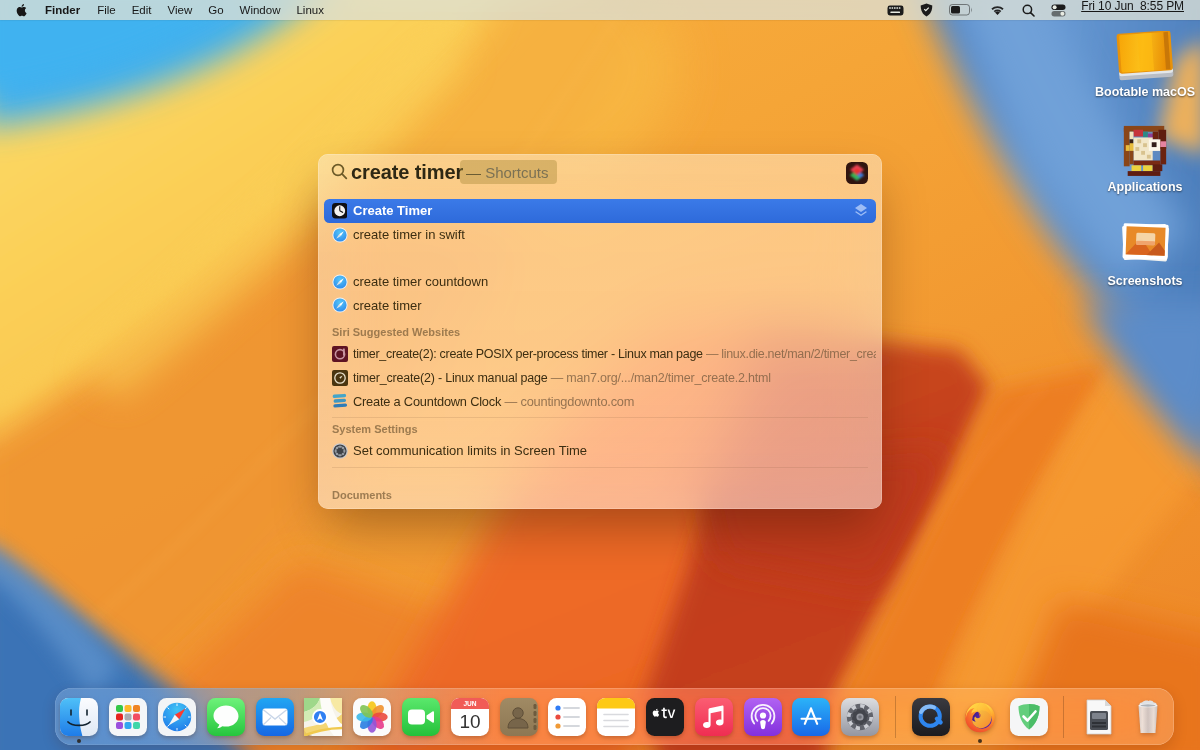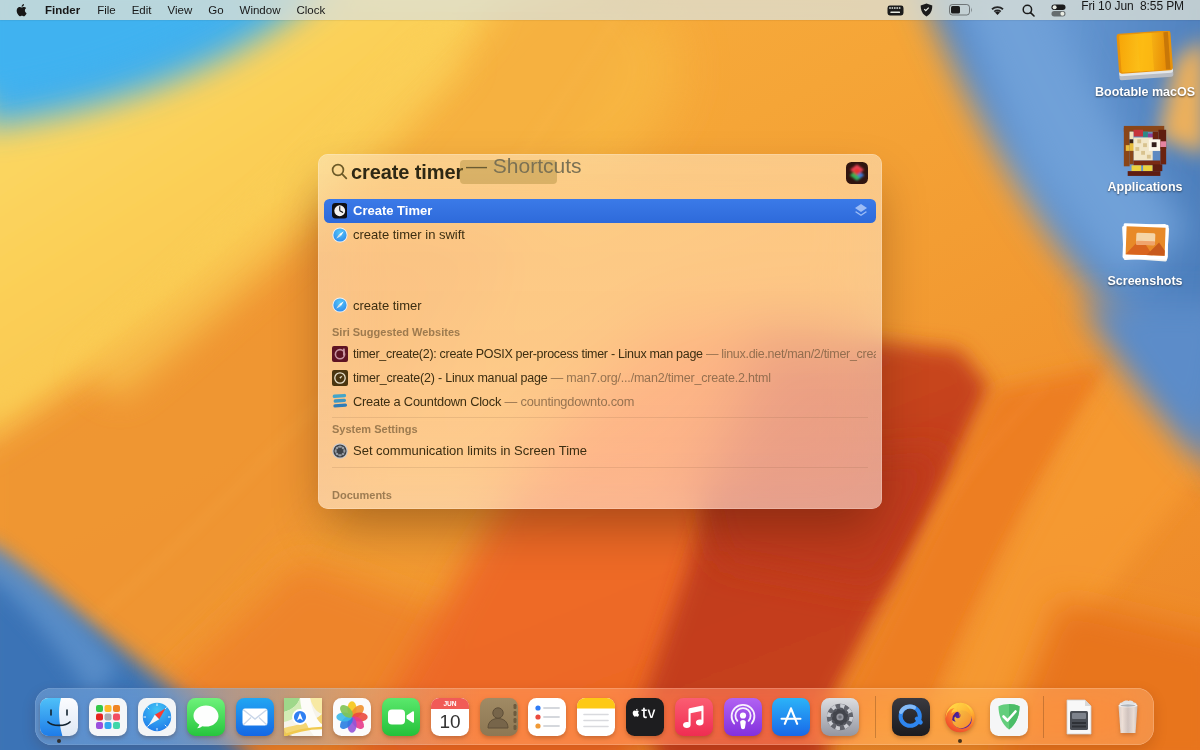--- a/index.html
+++ b/index.html
@@ -12,21 +12,21 @@
   #menubar { position:absolute; left:0; top:0; width:1200px; height:20px;
     background:rgba(220,224,214,0.78); backdrop-filter:blur(30px) saturate(1.1);
     display:flex; font-size:11.5px; color:#171717;
     box-shadow:0 0.5px 1.5px rgba(40,20,0,0.15); }
   #menubar .mleft { display:flex; align-items:center; }
   #menubar .item { padding:0 8px; }
   #menubar .bold { font-weight:bold; padding:0 9px; }
   #menubar .apple { padding:0 9px 0 15px; display:flex; align-items:center; }
   #menubar .mright { margin-left:auto; display:flex; align-items:center; font-size:12px; }
   #menubar .sic { display:flex; align-items:center; margin:0 8px; }
-  #menubar .clock { margin:0 16px 8px 7px; letter-spacing:-0.1px; }
+  #menubar .clock { margin:0 16px 8px 7px; letter-spacing:-0.1px;text-decoration:underline; }
 
   
   .dicon { position:absolute; width:130px; text-align:center; }
   .dicon .lab { color:#fff; font-size:12.5px; font-weight:bold;
     text-shadow:0 1px 2px rgba(0,0,0,0.55); margin-top:4px; }
 
   
   #spot { position:absolute; left:318px; top:154px; width:564px; height:355px;
     border-radius:10px; background:linear-gradient(180deg, rgba(250,240,225,0.50) 0%, rgba(251,240,227,0.52) 55%, rgba(253,242,233,0.56) 100%);
     backdrop-filter:blur(30px) saturate(1.15);
@@ -36,21 +36,21 @@
   .srow { position:absolute; left:6px; width:552px; height:23.5px;
     display:flex; align-items:center; font-size:13px; color:#3c2e12; white-space:nowrap; overflow:hidden; }
   .srow .ric { width:16px; height:16px; margin:0 5px 0 8px; flex:none; }
   .shead { position:absolute; left:14px; font-size:11px; font-weight:bold;
     color:rgba(125,97,60,0.75); }
   .sdivider { position:absolute; left:14px; width:536px; height:1px;
     background:rgba(130,95,60,0.16); }
   .grey { color:rgba(124,95,66,0.80); }
 
   
-  #dock { position:absolute; left:35px; top:688px; width:1119px; height:57px;
+  #dock { position:absolute; left:55px; top:688px; width:1119px; height:57px;
     border-radius:17px; background:rgba(255,246,238,0.24);
     backdrop-filter:blur(28px) saturate(1.5);
     box-shadow:0 0 0 0.5px rgba(255,255,255,0.35) inset, 0 5px 14px rgba(90,30,0,0.18);
     display:flex; align-items:flex-start; }
   #dock::before { content:""; position:absolute; left:0; top:0; right:0; bottom:0;
     border-radius:17px; pointer-events:none;
     background:linear-gradient(90deg, rgba(88,138,196,0.52) 0%, rgba(102,148,202,0.45) 20%, rgba(140,165,200,0.22) 30%, rgba(200,200,200,0) 40%); }
   .slot { width:48.8px; height:57px; display:flex; align-items:center; justify-content:center; position:relative; }
   .slot svg { display:block; filter:drop-shadow(0 2px 2px rgba(70,25,0,0.28)); }
   .dsep { width:22px; height:57px; display:flex; align-items:center; justify-content:center; }
@@ -150,21 +150,21 @@
           <svg width="12" height="14" viewBox="0 0 12 14">
             <path fill="#171717" d="M9.9 7.4c0-1.5 1.2-2.2 1.3-2.3-0.7-1-1.8-1.2-2.2-1.2-0.9-0.1-1.8 0.6-2.3 0.6-0.5 0-1.2-0.5-2-0.5-1 0-2 0.6-2.5 1.5-1.1 1.9-0.3 4.6 0.8 6.1 0.5 0.8 1.1 1.6 1.9 1.6 0.8 0 1.1-0.5 2-0.5 0.9 0 1.2 0.5 2 0.5 0.8 0 1.4-0.7 1.9-1.5 0.6-0.9 0.8-1.7 0.8-1.8-0.1 0-1.7-0.6-1.7-2.5zM8.4 2.9c0.4-0.5 0.7-1.2 0.6-1.9-0.6 0-1.4 0.4-1.8 0.9-0.4 0.4-0.7 1.2-0.6 1.8 0.7 0.1 1.4-0.3 1.8-0.8z"></path>
           </svg>
         </span>
     <span class="item bold">Finder</span>
     <span class="item">File</span>
     <span class="item">Edit</span>
     <span class="item">View</span>
     <span class="item">Go</span>
     <span class="item">Window</span>
-    <span class="item">Clock</span>
+    <span class="item">Linux</span>
   </div>
   <div class="mright">
     <span class="sic">
           <svg width="17" height="11" viewBox="0 0 17 11">
             <rect x="0.5" y="0.5" width="16" height="10" rx="2.4" fill="#1b1b1b"></rect>
             <g fill="#e9ece4">
               <rect x="2.2" y="2.3" width="1.6" height="1.4" rx="0.3"></rect>
               <rect x="4.6" y="2.3" width="1.6" height="1.4" rx="0.3"></rect>
               <rect x="7.0" y="2.3" width="1.6" height="1.4" rx="0.3"></rect>
               <rect x="9.4" y="2.3" width="1.6" height="1.4" rx="0.3"></rect>
@@ -293,21 +293,21 @@
 </div>
 
 <div id="spot">
 
   <svg class="abs" style="left:13px; top:9px;" width="17" height="17" viewBox="0 0 17 17">
         <circle cx="7" cy="7" r="5.4" fill="none" stroke="#6d5b28" stroke-width="1.7"></circle>
         <line x1="11.2" y1="11.2" x2="15.3" y2="15.3" stroke="#6d5b28" stroke-width="1.8" stroke-linecap="round"></line>
       </svg>
   <div class="abs" style="left:33px; top:5px; height:26px; line-height:26px; font-size:20px; font-weight:bold; letter-spacing:-0.1px; color:#2e2814;">create timer</div>
   <div class="abs" style="left:142px; top:6px; width:97px; height:24px; background:rgba(170,138,58,0.42); border-radius:4px;"></div>
-  <div class="abs" style="left:148px; top:0; font-size:21px; color:#6a5c33;">— <span style="color:#7b7154;">Shortcuts</span></div>
+  <div class="abs" style="left:148px; top:10px; font-size:15px; color:#6a5c33;">— <span style="color:#7b7154;">Shortcuts</span></div>
   <svg class="abs" style="left:528px; top:8px;" width="22" height="22" viewBox="0 0 22 22">
     <rect width="22" height="22" rx="5.5" fill="#31150f"></rect>
     <g filter="url(#sb1)">
       <path d="M11 2.5 L18 7.8 L11 13 L4 7.8 Z" fill="#ef4456"></path>
       <path d="M11 6 L15 9 L11 12 L7 9 Z" fill="#e8322f"></path>
       <path d="M14.8 10.6 L18.3 13.2 L11 18.6 L7.5 16 Z" fill="#3f7de0"></path>
       <path d="M3.7 13.2 L7.2 10.6 L14.5 16 L11 18.6 Z" fill="#35b556"></path>
     </g>
     <defs>
           <filter id="sb1" x="-30%" y="-30%" width="160%" height="160%">
@@ -339,20 +339,29 @@
               <stop offset="0" stop-color="#55c6f7"></stop>
               <stop offset="1" stop-color="#2b85ea"></stop>
             </radialGradient>
           </defs>
           <circle cx="8" cy="8" r="7.6" fill="#f0f0f0"></circle>
           <circle cx="8" cy="8" r="6.6" fill="url(#saf)"></circle>
           <path d="M11.8 4.2 L8.9 9.1 L7.1 7.3 Z" fill="#fff"></path>
           <path d="M4.2 11.8 L7.1 7.3 L8.9 9.1 Z" fill="#e8e8e8" opacity="0.9"></path>
         </svg>
         <span>create timer in swift</span>
+      </div>
+  <div class="srow" style="top:116px;">
+        <svg class="ric" viewBox="0 0 16 16">
+          <circle cx="8" cy="8" r="7.6" fill="#f0f0f0"></circle>
+          <circle cx="8" cy="8" r="6.6" fill="url(#saf)"></circle>
+          <path d="M11.8 4.2 L8.9 9.1 L7.1 7.3 Z" fill="#fff"></path>
+          <path d="M4.2 11.8 L7.1 7.3 L8.9 9.1 Z" fill="#e8e8e8" opacity="0.9"></path>
+        </svg>
+        <span>create timer countdown</span>
       </div>
   <div class="srow" style="top:139.5px;">
         <svg class="ric" viewBox="0 0 16 16">
           <circle cx="8" cy="8" r="7.6" fill="#f0f0f0"></circle>
           <circle cx="8" cy="8" r="6.6" fill="url(#saf)"></circle>
           <path d="M11.8 4.2 L8.9 9.1 L7.1 7.3 Z" fill="#fff"></path>
           <path d="M4.2 11.8 L7.1 7.3 L8.9 9.1 Z" fill="#e8e8e8" opacity="0.9"></path>
         </svg>
         <span>create timer</span>
       </div>

